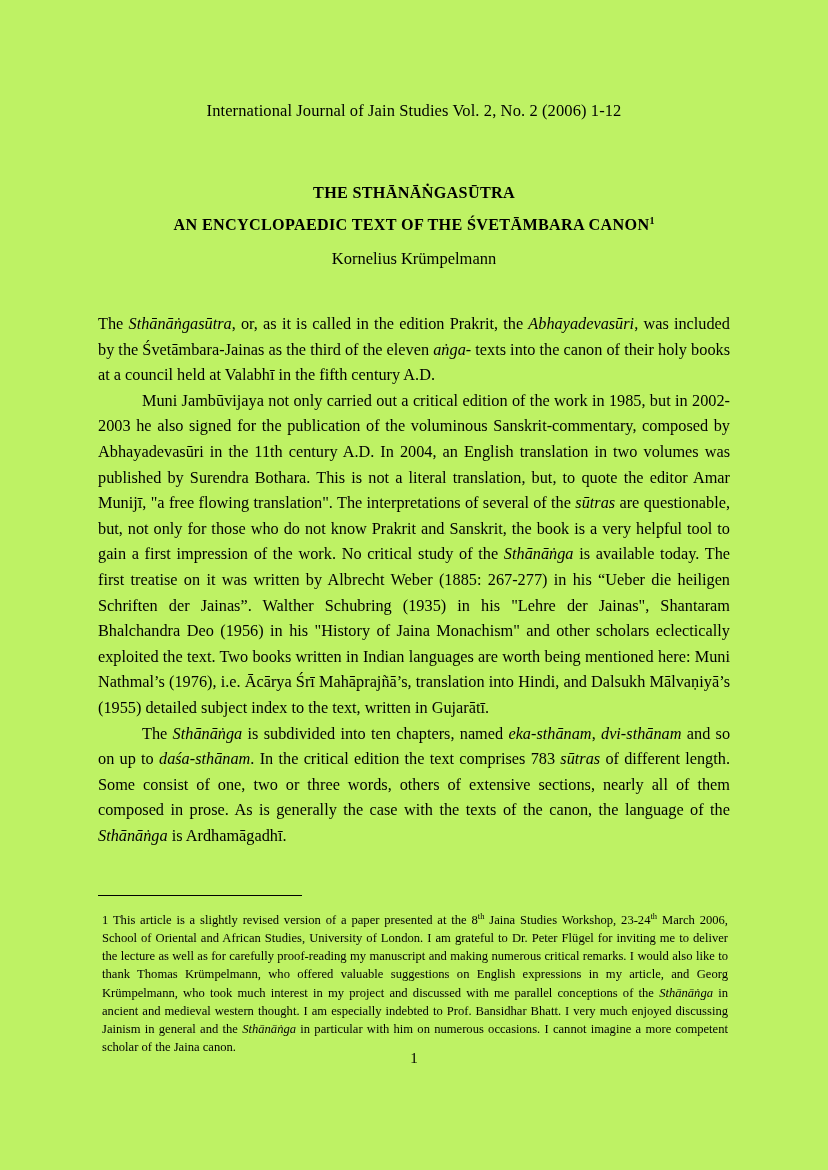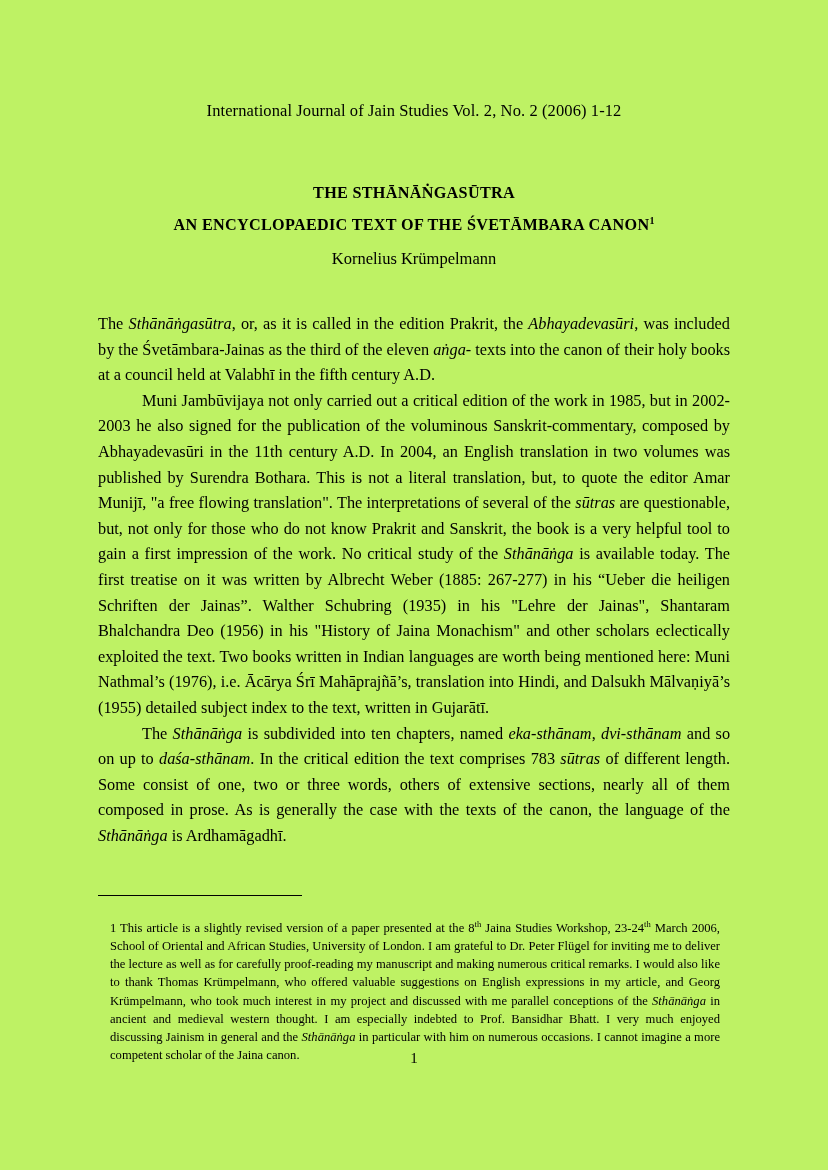--- a/index.html
+++ b/index.html
@@ -102,21 +102,21 @@
     position: absolute;
     left: 98px;
     top: 903px;
     width: 634px;
     font-size: 12.6px;
     line-height: 18.1px;
     text-align: justify;
     text-justify: inter-word;
   }
   .footnote p {
-    margin: 12px;
+    margin: 4px;
     padding: 0;
   }
   .footnote i {
     font-style: italic;
   }
   .footnote .sup {
     font-size: 0.68em;
     vertical-align: super;
   }
 

